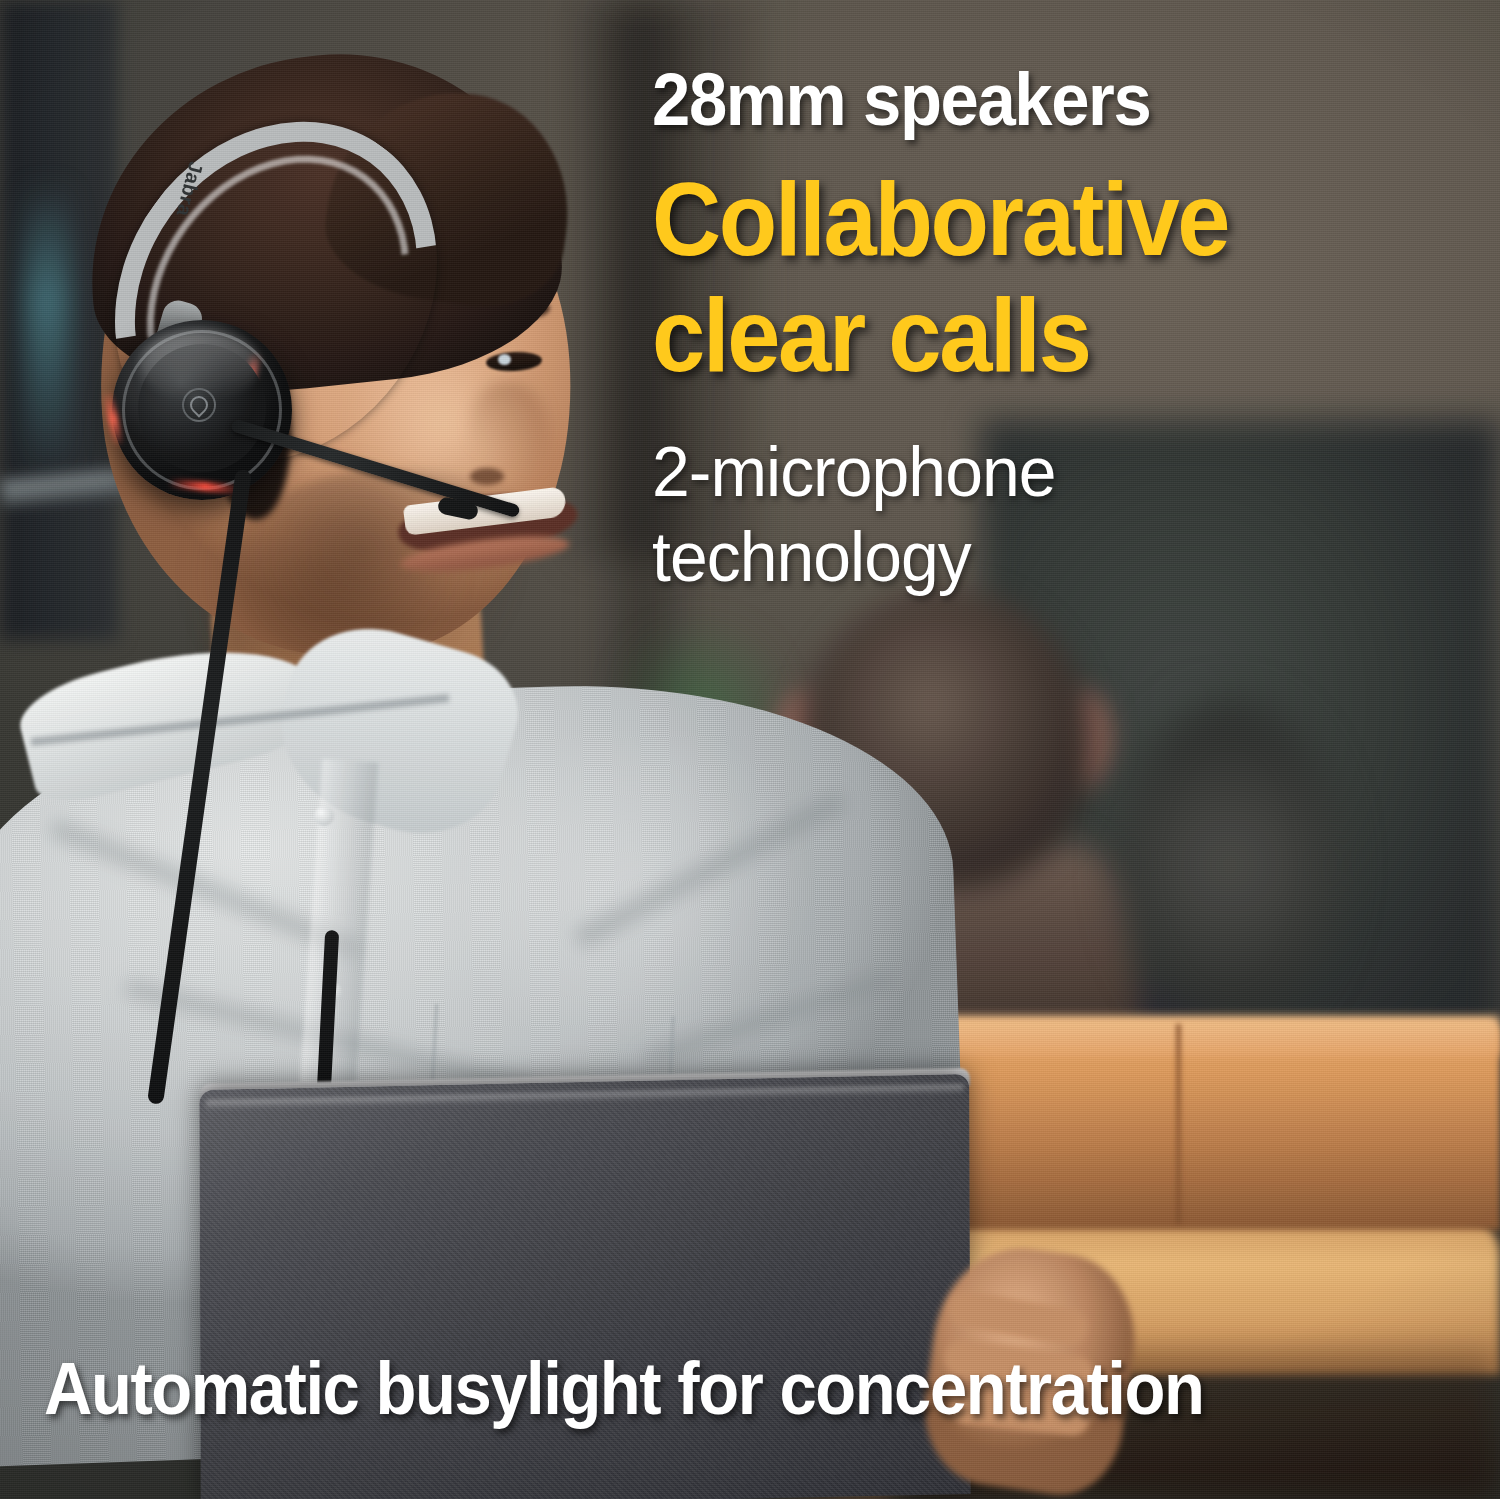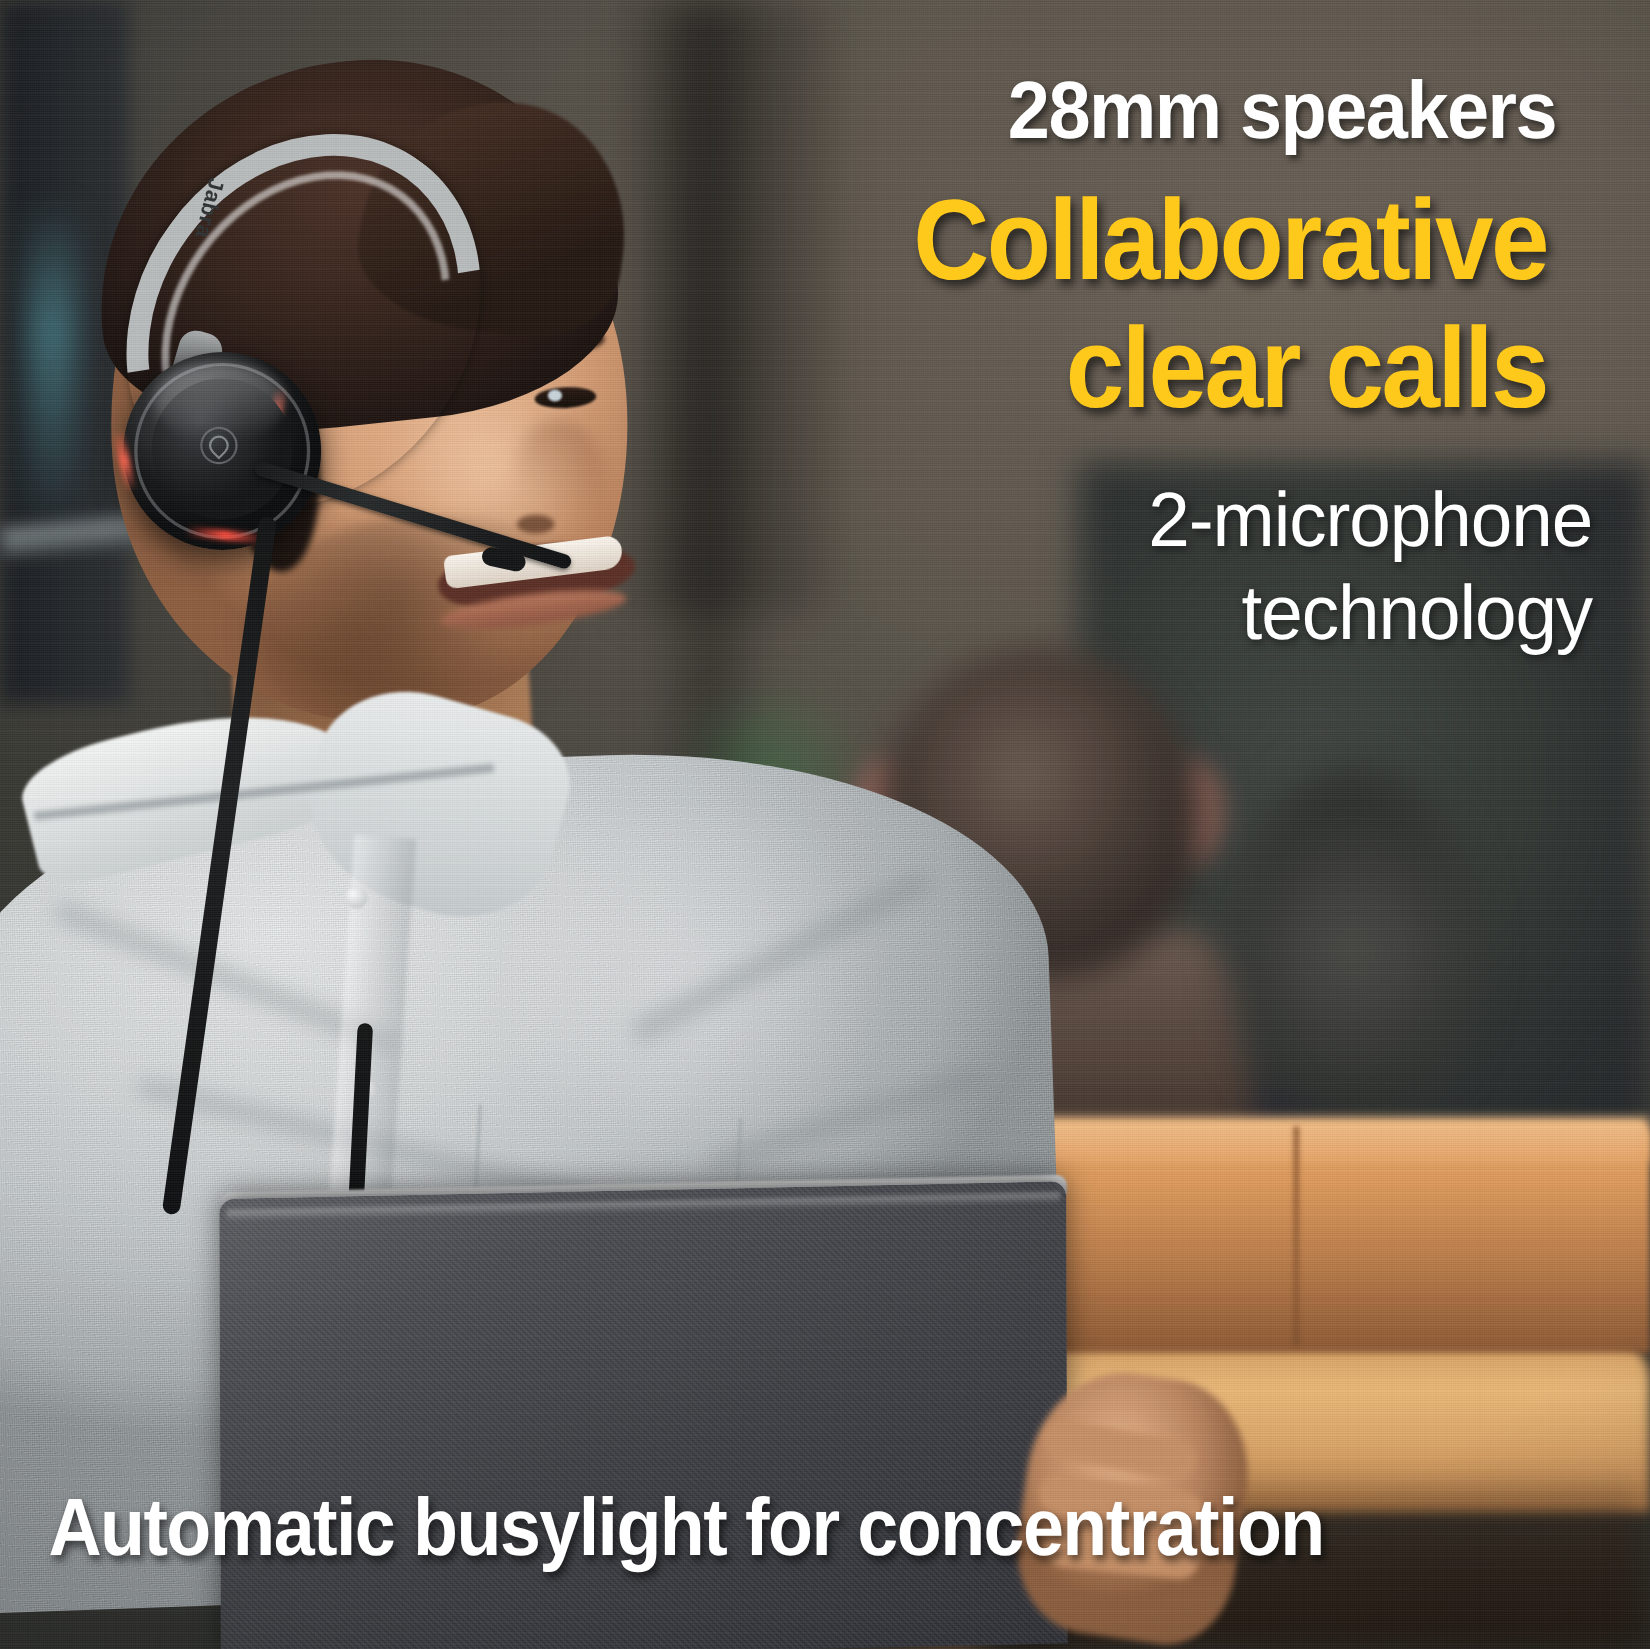--- a/index.html
+++ b/index.html
@@ -482,21 +482,20 @@
     inset:0; opacity:.055; pointer-events:none;
     background-image:
       repeating-linear-gradient(0deg, rgba(255,255,255,.6) 0 1px, rgba(0,0,0,.6) 1px 2px),
       repeating-linear-gradient(90deg, rgba(255,255,255,.5) 0 1px, rgba(0,0,0,.5) 1px 2px);
   }
 
   
   #copy {
     position:absolute; left:652px; top:62px; width:820px;
     pointer-events:none;
-    text-align:right;
   }
   .line { white-space:nowrap; }
 
   #eyebrow {
     font-size:74px;
     font-weight:700;
     color:#ffffff;
     letter-spacing:-1.5px;
     line-height:1.04;
     text-shadow:3px 4px 7px rgba(0,0,0,.55);

